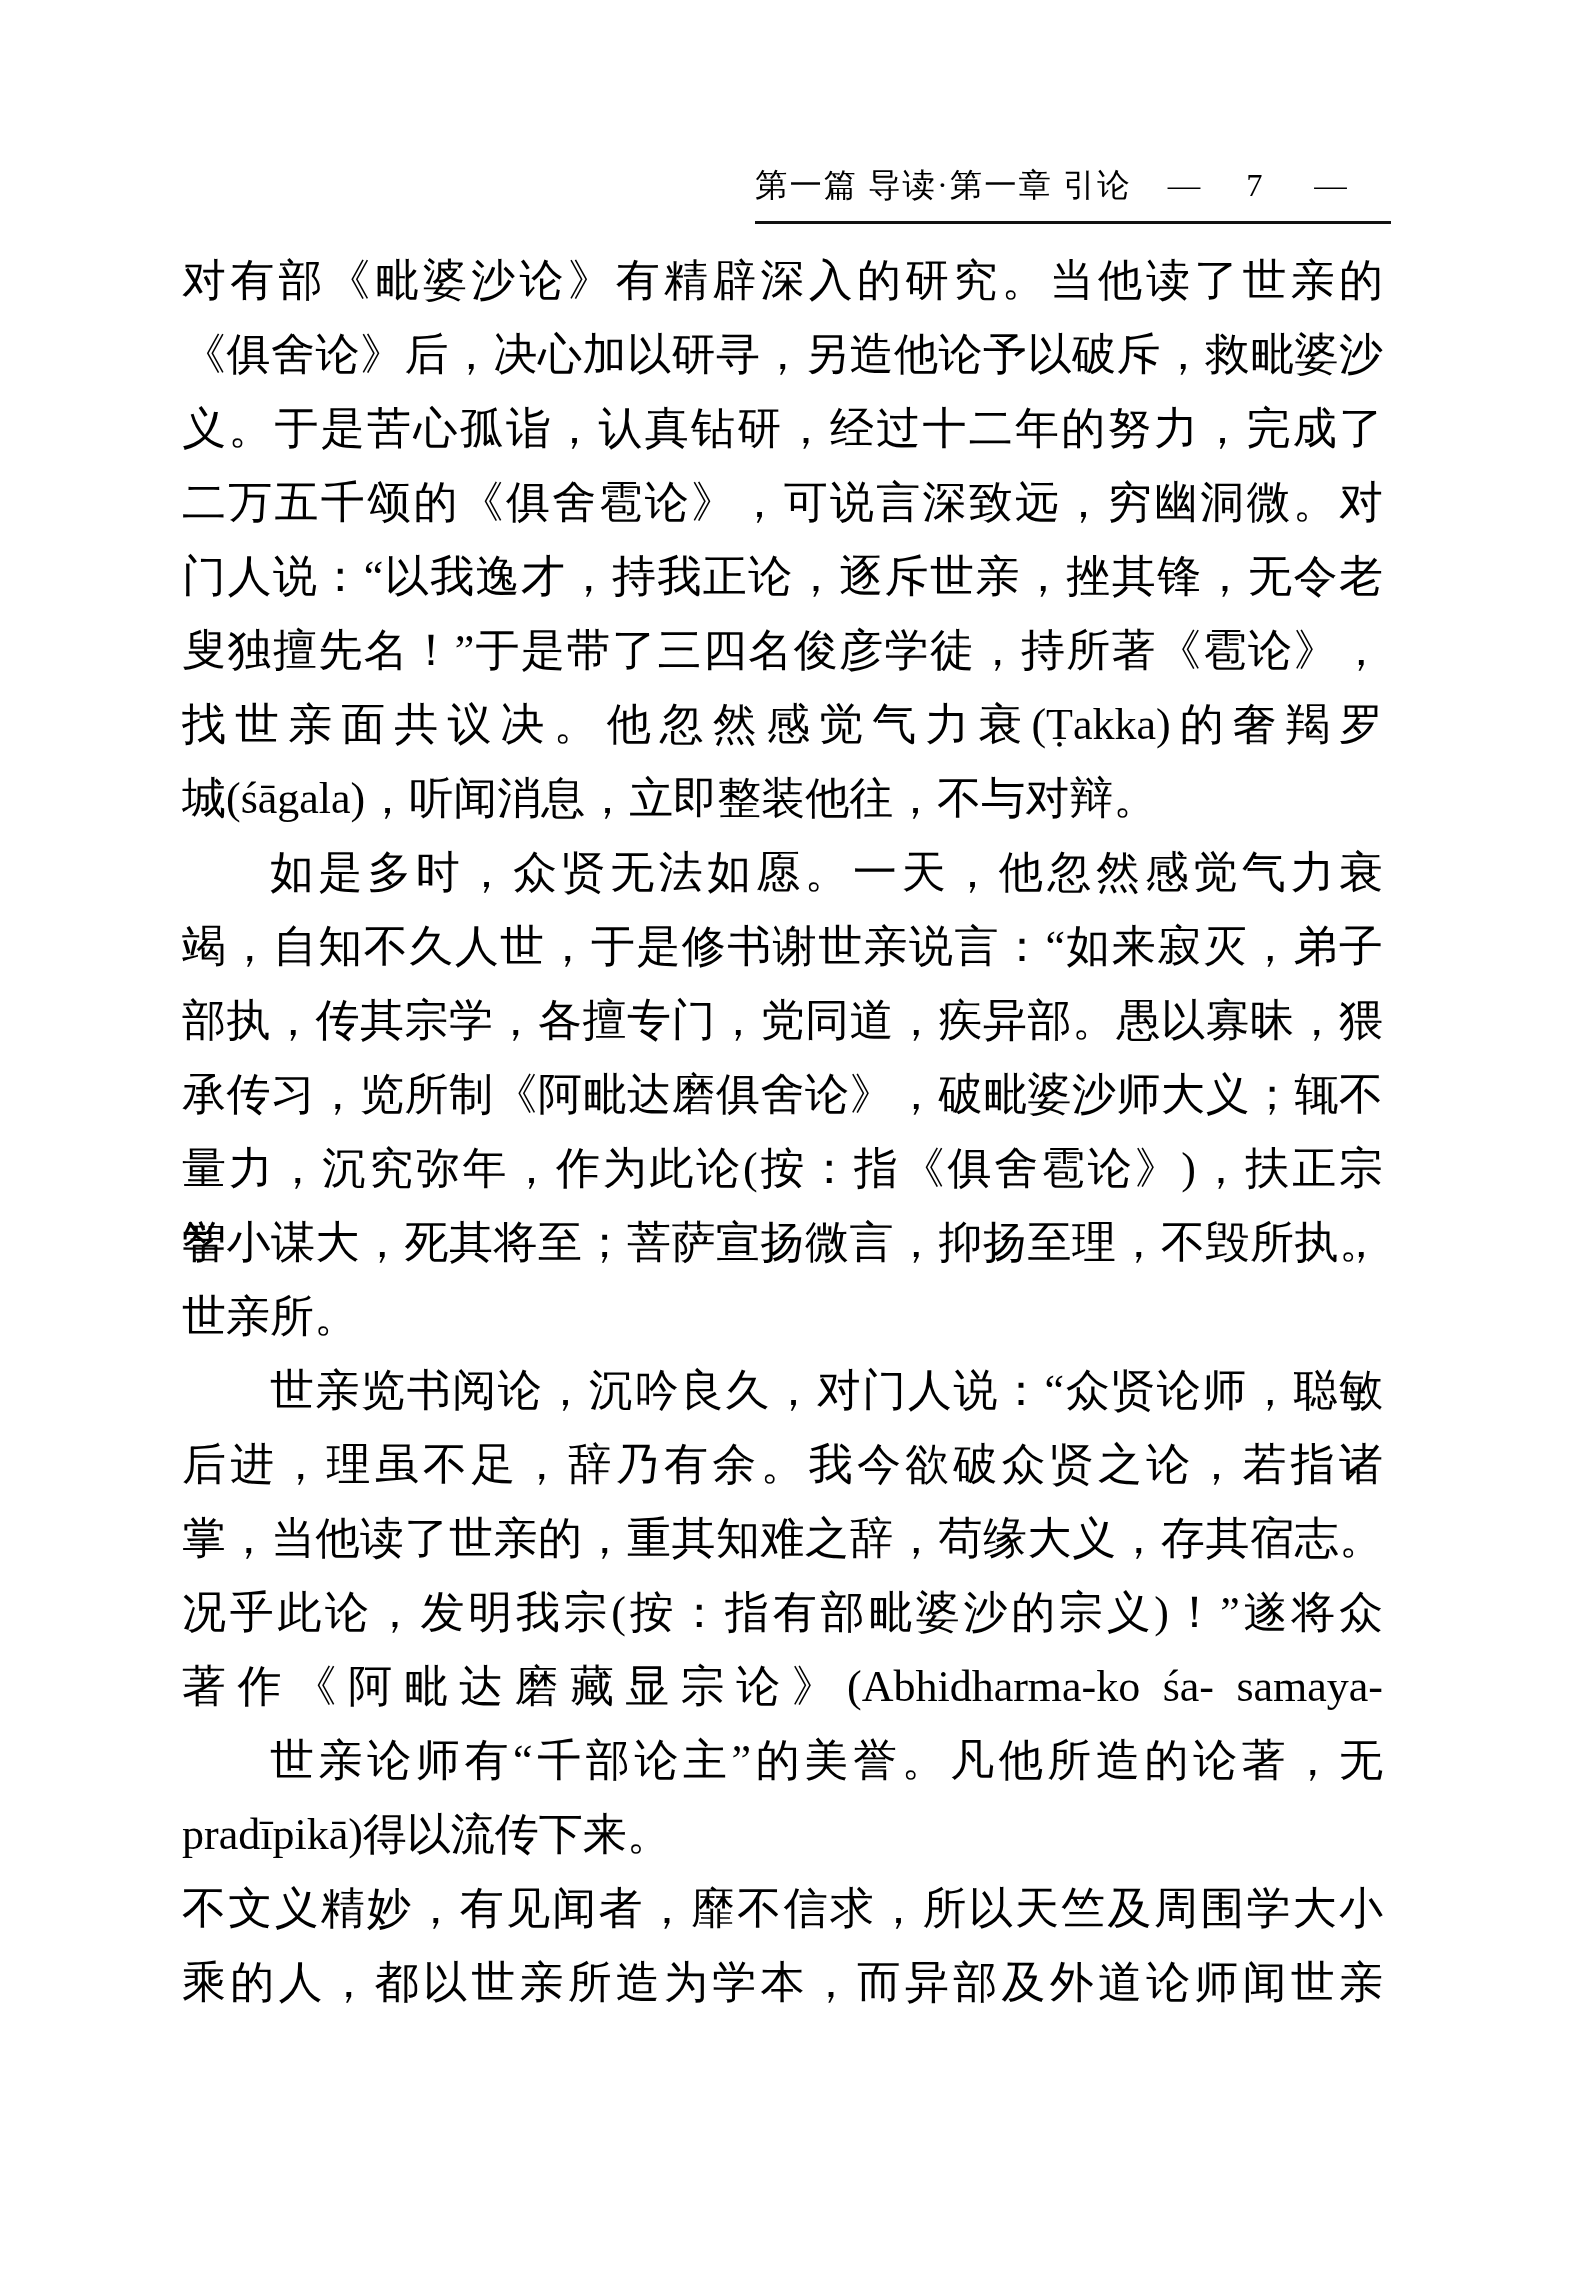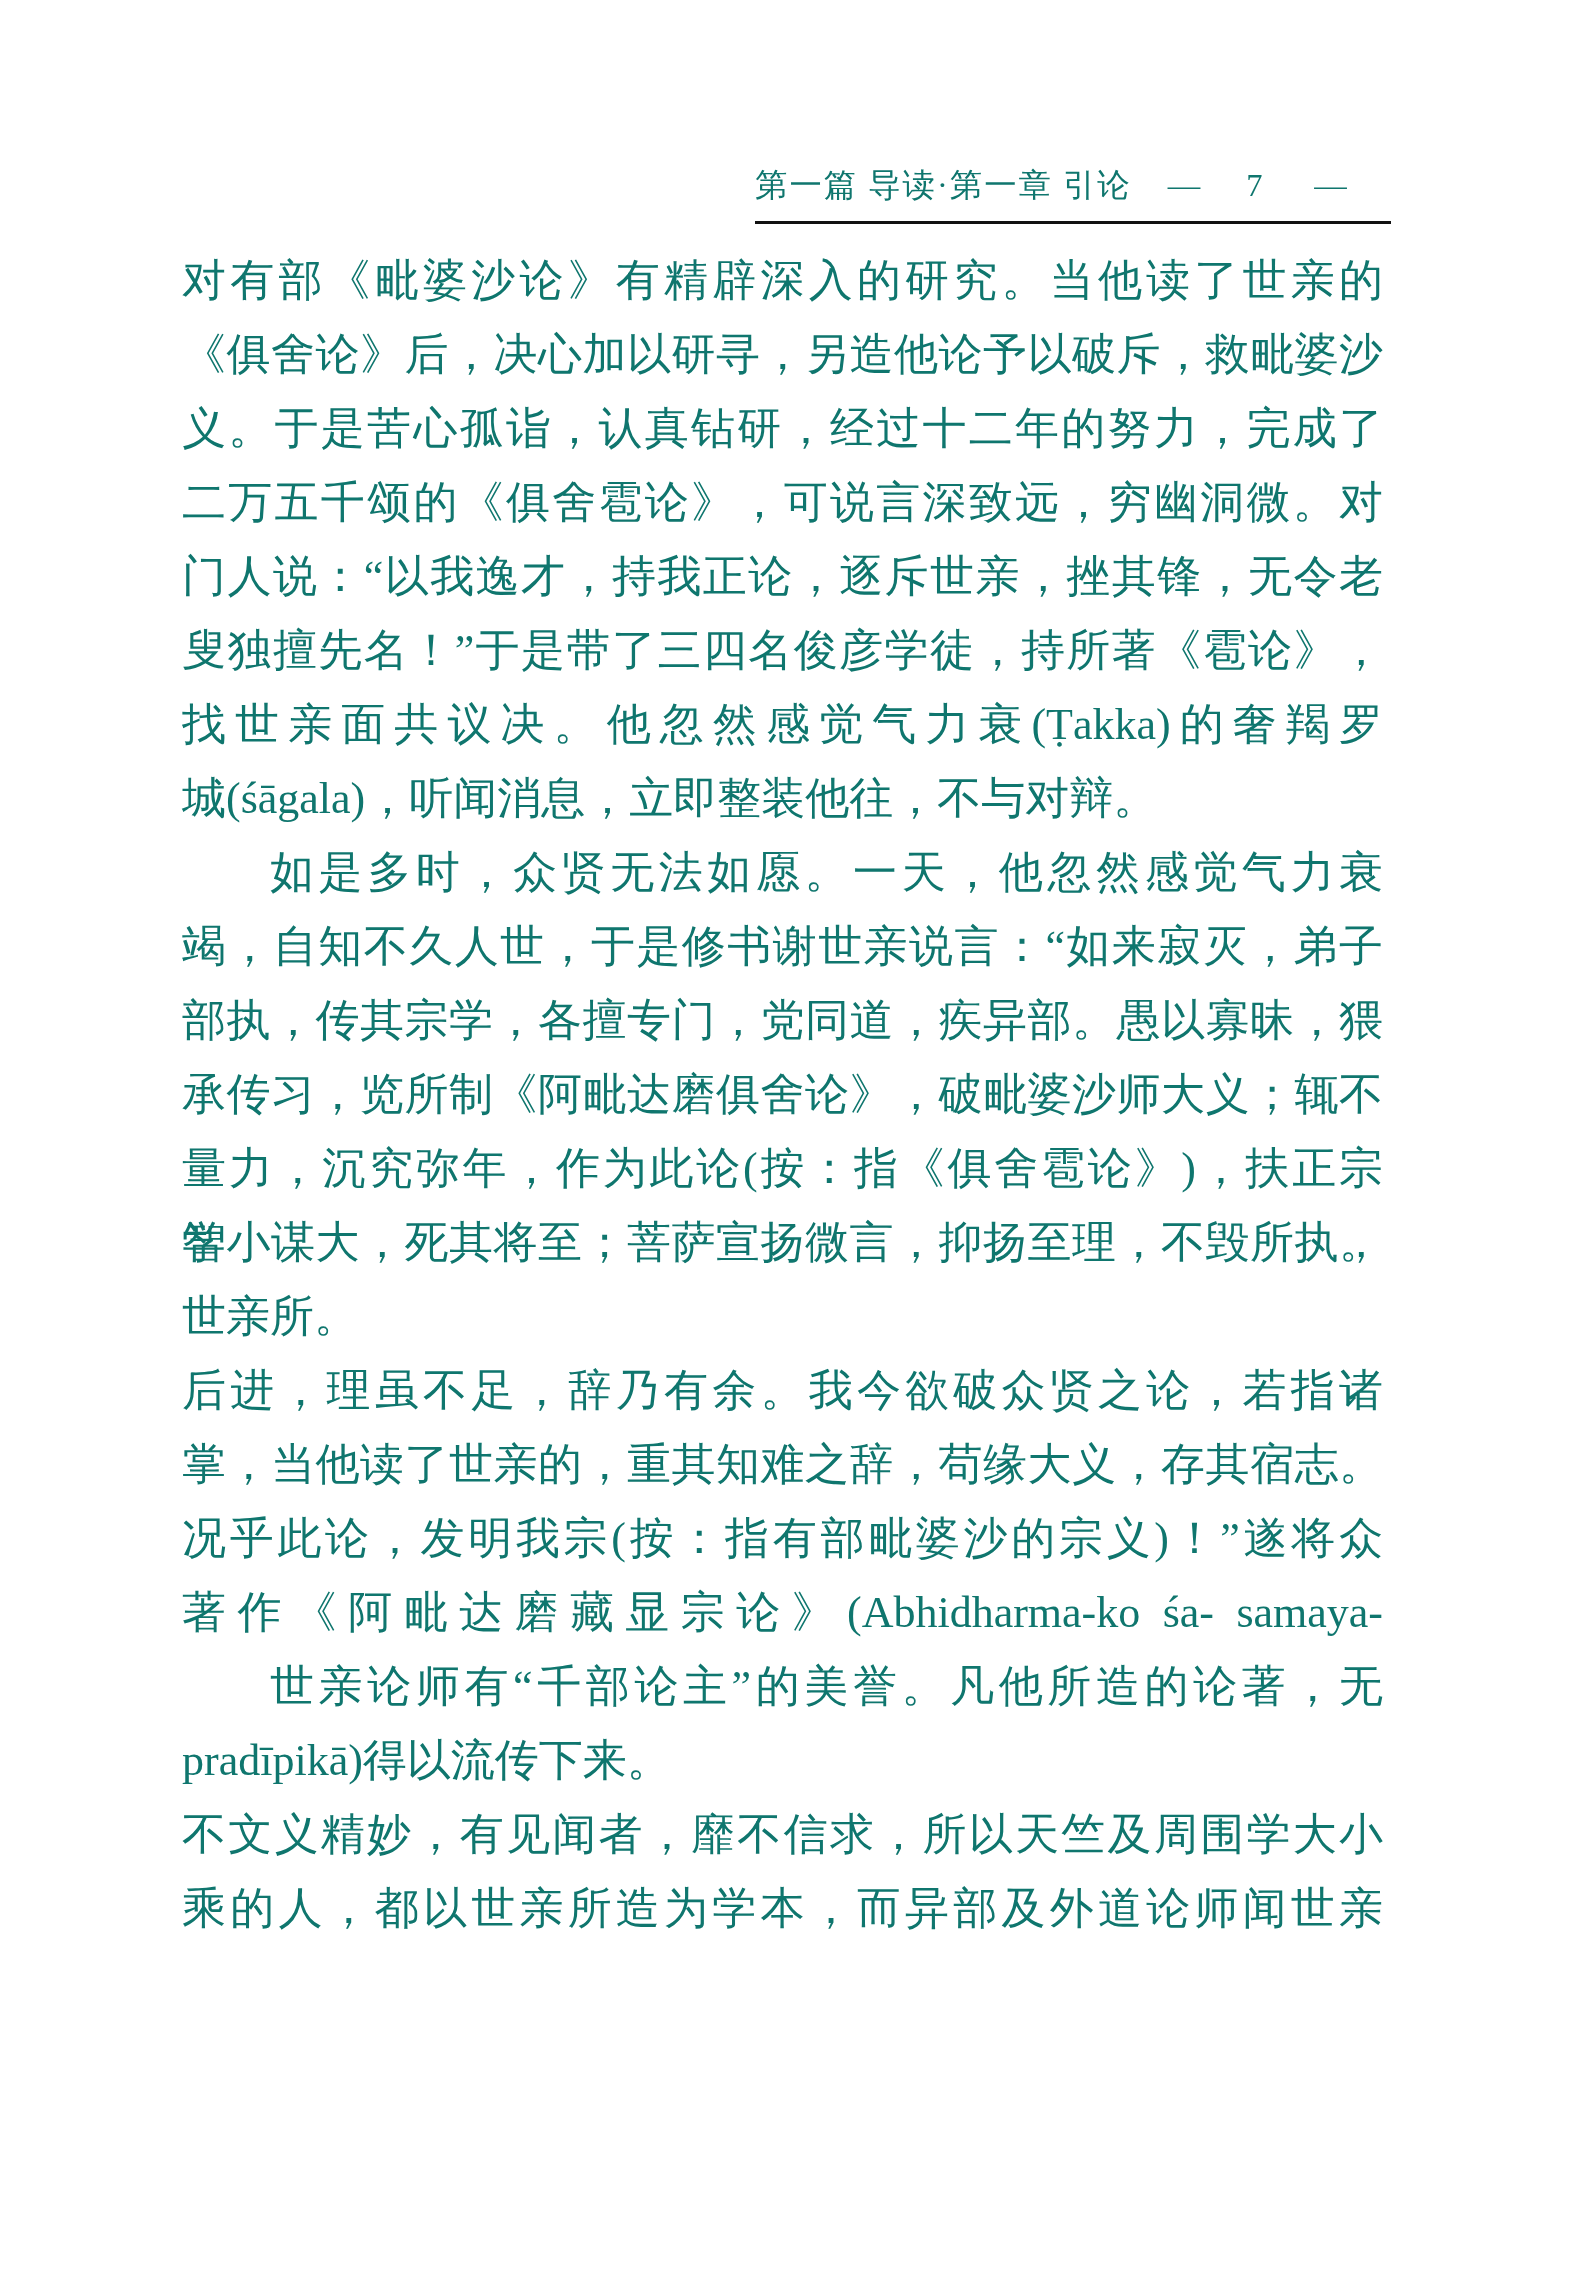--- a/index.html
+++ b/index.html
@@ -6,21 +6,21 @@
     margin: 0;
     padding: 0;
     background: #e8e8e8;
   }
   .page {
     position: relative;
     width: 1591px;
     height: 2293px;
     margin: 0 auto;
     background: #ffffff;
-    color: #0f766e;
+    color: #000000;
     font-family: "Liberation Serif", "DejaVu Serif", serif;
     overflow: hidden;
   }
   
   .running-head {
     position: absolute;
     left: 755px;
     top: 164px;
     width: 636px;
     display: flex;
@@ -85,20 +85,21 @@
     <div class="line end"><span>城(śāgala)，听闻消息，立即整装他往，不与对辩。</span></div>
 
     <div class="line indent"><span>如是多时，众贤无法如愿。一天，他忽然感觉气力衰</span></div>
     <div class="line"><span>竭，自知不久人世，于是修书谢世亲说言：“如来寂灭，弟子</span></div>
     <div class="line"><span>部执，传其宗学，各擅专门，党同道，疾异部。愚以寡昧，猥</span></div>
     <div class="line"><span>承传习，览所制《阿毗达磨俱舍论》，破毗婆沙师大义；辄不</span></div>
     <div class="line"><span>量力，沉究弥年，作为此论(按：指《俱舍雹论》)，扶正宗学。</span></div>
     <div class="line"><span>智小谋大，死其将至；菩萨宣扬微言，抑扬至理，不毁所执，</span></div>
     <div class="line end"><span>世亲所。</span></div>
 
+    <div class="line indent"><span>世亲览书阅论，沉吟良久，对门人说：“众贤论师，聪敏</span></div>
     <div class="line"><span>后进，理虽不足，辞乃有余。我今欲破众贤之论，若指诸</span></div>
     <div class="line"><span>掌，当他读了世亲的，重其知难之辞，苟缘大义，存其宿志。</span></div>
     <div class="line"><span>况乎此论，发明我宗(按：指有部毗婆沙的宗义)！”遂将众</span></div>
     <div class="line"><span>著作《阿毗达磨藏显宗论》(Abhidharma-ko śa- samaya-</span></div>
     <div class="line indent"><span>世亲论师有“千部论主”的美誉。凡他所造的论著，无</span></div>
 
     <div class="line end"><span>pradīpikā)得以流传下来。</span></div>
     <div class="line"><span>不文义精妙，有见闻者，靡不信求，所以天竺及周围学大小</span></div>
     <div class="line"><span>乘的人，都以世亲所造为学本，而异部及外道论师闻世亲</span></div>
   </div>

